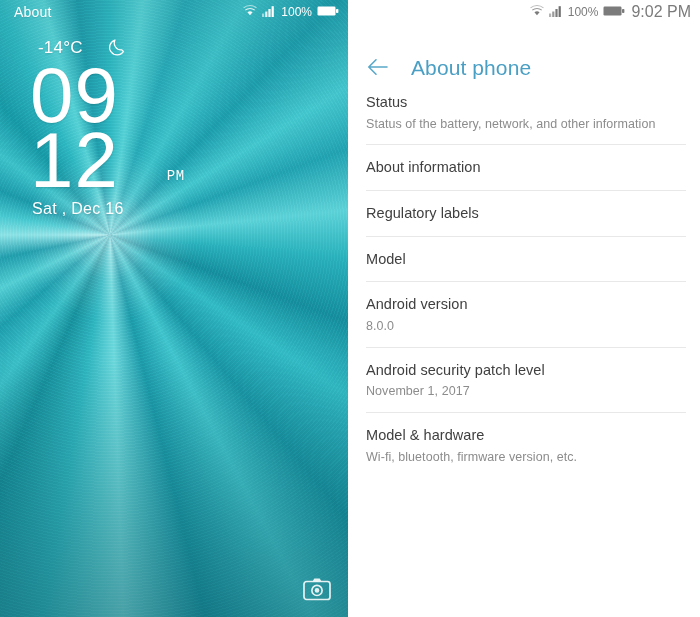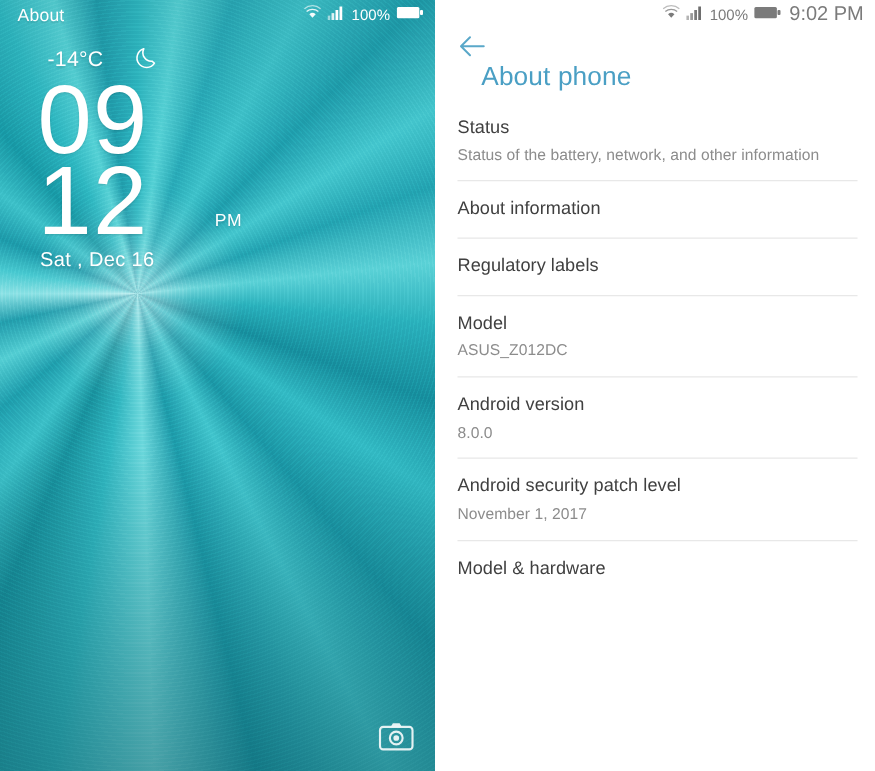--- a/index.html
+++ b/index.html
@@ -176,23 +176,23 @@
   }
   .minute {
     font-size: 78px;
     font-weight: 200;
     line-height: 0.86;
     letter-spacing: 1px;
   }
   .ampm {
     font-size: 14px;
     font-weight: 400;
-    margin-left: 5px;
     margin-bottom: 10px;
     letter-spacing: 0.5px;
+    font-family: Liberation Mono, monospace;
   }
   .date-line {
     margin-left: 32px;
     margin-top: 6px;
     font-size: 16px;
     font-weight: 300;
     letter-spacing: 0.3px;
   }
 
   .camera-shortcut {
@@ -208,26 +208,25 @@
   
   .phone-right {
     position: relative;
     width: 352px;
     height: 617px;
     background: #ffffff;
     overflow: hidden;
   }
   .settings-header {
     display: flex;
-    align-items: flex-start;
+    align-items: flex-end;
     height: 56px;
     margin-top: 24px;
     padding-left: 17px;
     box-sizing: border-box;
-    flex-direction: column;
   }
   .back-arrow {
     width: 26px;
     height: 26px;
     flex: 0 0 auto;
   }
   .settings-title {
     margin-left: 20px;
     font-size: 21px;
     color: #4a9fc4;
@@ -380,34 +379,34 @@
 
       </div>
 
       <div class="setting-item">
         <div class="setting-title">Regulatory labels</div>
 
       </div>
 
       <div class="setting-item">
         <div class="setting-title">Model</div>
-        <div class="setting-sub">ASUS_Z012DC</div>
       </div>
 
       <div class="setting-item">
         <div class="setting-title">Android version</div>
         <div class="setting-sub">8.0.0</div>
       </div>
 
       <div class="setting-item">
         <div class="setting-title">Android security patch level</div>
         <div class="setting-sub">November 1, 2017</div>
       </div>
 
       <div class="setting-item">
         <div class="setting-title">Model &amp; hardware</div>
+        <div class="setting-sub">Wi-fi, bluetooth, firmware version, etc.</div>
       </div>
 
 
     </div>
   </div>
 
 </div>
 
 </body></html>

